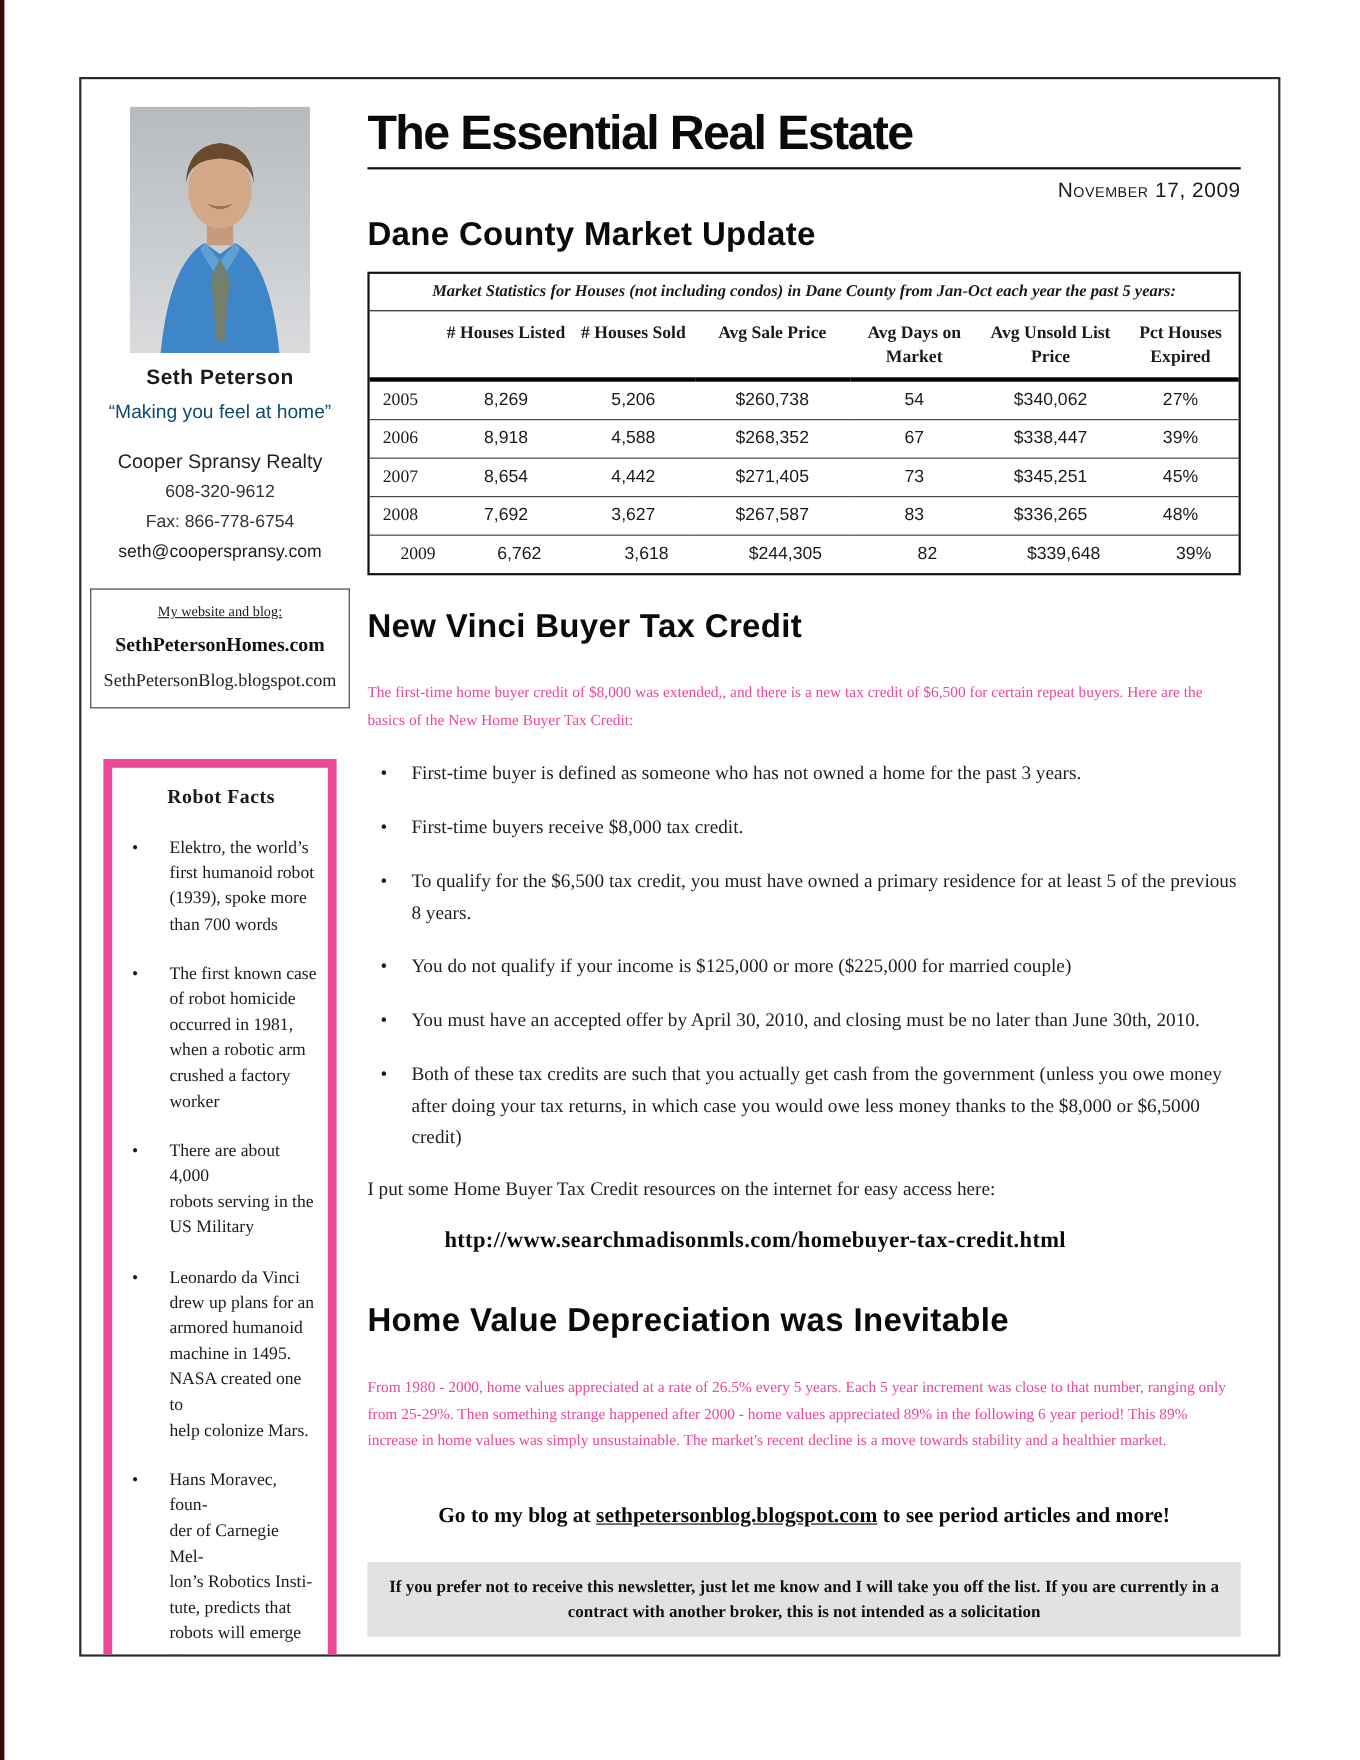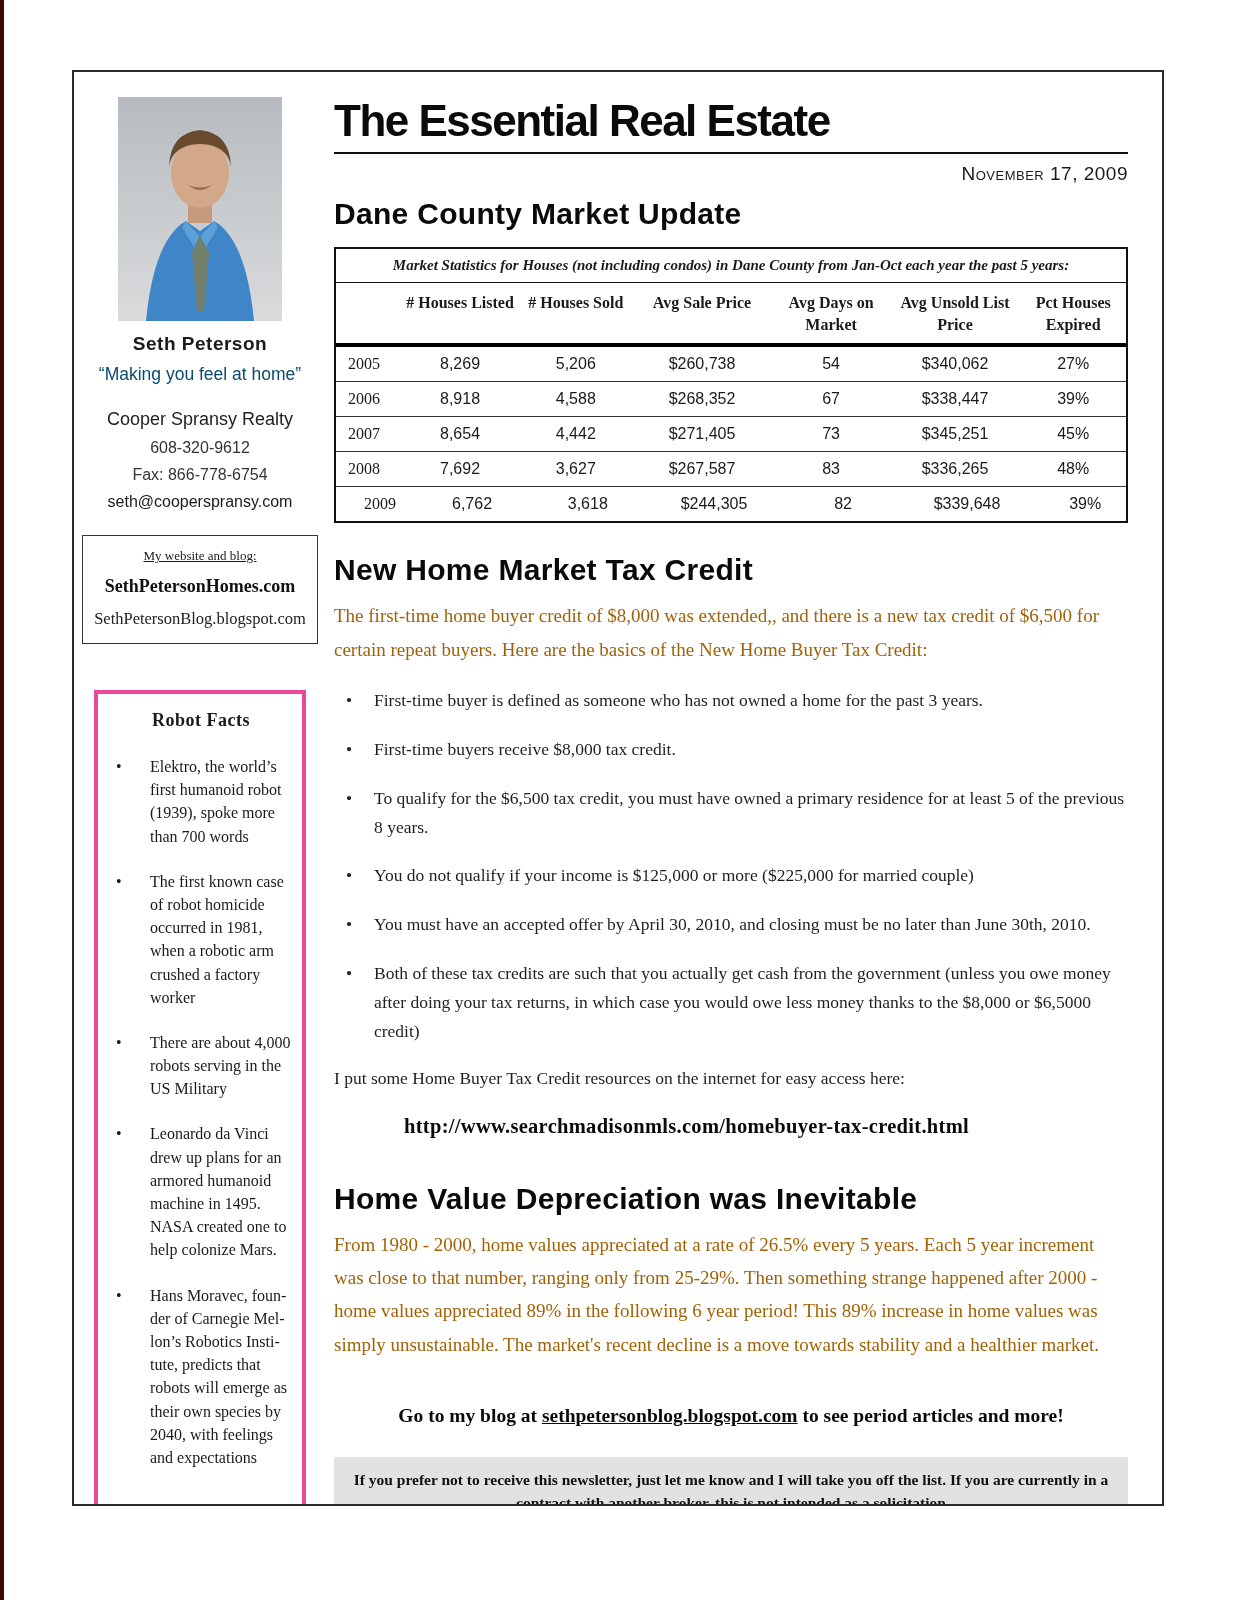--- a/index.html
+++ b/index.html
@@ -13,21 +13,21 @@
   .photo { width:164px; height:224px; margin:0 auto; display:block; }
   .agent-name { margin-top:12px; font-size:19px; font-weight:bold; letter-spacing:.5px; }
   .agent-tagline { margin-top:9px; font-size:17.5px; color:#0c4a6e; }
   .agent-company { margin-top:24px; font-size:18px; color:#222; }
   .contact-line { margin-top:9px; font-size:16px; color:#333; }
   a.plain { color:#1a1a1a; text-decoration:none; }
   .website-box { margin:24px auto 0; width:236px; border:1.5px solid #333; padding:12px 6px 14px; font-family:"Liberation Serif", serif; }
   .website-box .wb-head { font-size:13px; text-decoration:underline; color:#1a1a1a; }
   .website-box .wb-site { margin-top:12px; font-size:18px; font-weight:bold; color:#111; text-decoration:none; display:block; }
   .website-box .wb-blog { margin-top:12px; font-size:16.5px; color:#222; text-decoration:none; display:block; }
-  .robot-box { margin:46px auto 0; width:212px; height:864px; border:4px solid #ec4899; text-align:left; padding:16px 10px 0 12px; }
+  .robot-box { margin:46px auto 0; width:212px; height:864px; border:8px solid #ec4899; text-align:left; padding:16px 10px 0 12px; }
   .robot-title { text-align:center; font-size:18px; font-weight:bold; letter-spacing:.5px; font-family:"Liberation Serif", serif; }
   .robot-list { list-style:none; margin-top:24px; }
   .robot-list li { position:relative; padding-left:40px; margin-bottom:22px; font-size:16px; line-height:1.45; white-space:pre-line; font-family:"Liberation Serif", serif; }
   .robot-list li::before { content:"•"; position:absolute; left:6px; top:0; font-size:16px; }
 
   
   .main { flex:1; padding:26px 34px 0 8px; font-family:"Liberation Serif", serif; }
   .nl-title { font-family:"Liberation Sans", sans-serif; font-weight:bold; font-size:44px; letter-spacing:-1.5px; line-height:1.05; color:#0a0a0a; border-bottom:2px solid #111; padding-bottom:8px; }
   .nl-date { margin-top:9px; text-align:right; font-family:"Liberation Sans", sans-serif; font-size:19px; font-variant:small-caps; letter-spacing:.5px; }
   .sec-head { font-family:"Liberation Sans", sans-serif; font-weight:bold; font-size:30px; letter-spacing:.3px; color:#0a0a0a; }
@@ -36,21 +36,21 @@
   .mkt-table { margin-top:16px; border:2px solid #111; }
   .tbl-caption { font-style:italic; font-weight:bold; font-size:15px; text-align:center; padding:8px 1px; border-bottom:1.5px solid #111; }
   table { width:100%; border-collapse:collapse; }
   th { font-family:"Liberation Serif", serif; font-weight:bold; font-size:16px; vertical-align:top; padding:9px 6px 8px; text-align:center; border-bottom:4px solid #000; line-height:1.35; }
   td { font-family:"Liberation Sans", sans-serif; font-size:16px; text-align:center; padding:8px 4px; border-bottom:1.5px solid #333; }
   tr:last-child td { border-bottom:none;padding-left:28px; }
   td.year { font-family:"Liberation Serif", serif; text-align:left; padding-left:12px; width:62px; }
   col.c-year{width:62px} col.c1{width:128px} col.c2{width:118px} col.c3{width:148px} col.c4{width:126px} col.c5{width:136px} col.c6{width:112px}
 
   #tax-heading { margin-top:30px; }
-  .body-text { margin-top:12px; font-size:19px; line-height:1.75; color:#a16207; }
+  .body-text { margin-top:32px; font-size:14px; line-height:1.75; color:#ec4899; }
   .tax-list { list-style:none; margin-top:10px; }
   .tax-list li { position:relative; padding-left:40px; margin-top:20px; font-size:17.5px; line-height:1.65; color:#1f1f1f; }
   .tax-list li::before { content:"•"; position:absolute; left:12px; top:0; }
   .resources-line { margin-top:22px; font-size:17.5px; color:#1f1f1f; }
   .resource-url { display:block; margin:26px 0 0 70px; font-size:20.5px; font-weight:bold; color:#0a0a0a; text-decoration:none; letter-spacing:.3px; }
 
   #depr-heading { margin-top:44px; }
   .blog-cta { margin-top:44px; text-align:center; font-size:19.5px; font-weight:bold; color:#0a0a0a; }
   .blog-cta a { color:#0a0a0a; }
   .disclaimer { margin-top:30px; background:#e2e2e2; padding:11px 14px; text-align:center; font-size:15.5px; font-weight:bold; line-height:1.5; color:#111; }
@@ -200,21 +200,21 @@
                 <td>3,618</td>
                 <td>$244,305</td>
                 <td>82</td>
                 <td>$339,648</td>
                 <td>39%</td>
               </tr>
             </tbody>
         </table>
       </div>
 
-      <div class="sec-head" id="tax-heading">New Home Market Tax Credit</div>
+      <div class="sec-head" id="tax-heading">New Vinci Buyer Tax Credit</div>
       <div class="body-text">The first-time home buyer credit of $8,000 was extended,, and there is a new tax credit of $6,500 for certain repeat buyers.  Here are the basics of the New Home Buyer Tax Credit:</div>
       <ul class="tax-list">
           <li>First-time buyer is defined as someone who has not owned a home for the past 3 years.</li>
           <li>First-time buyers receive $8,000 tax credit.</li>
           <li>To qualify for the $6,500 tax credit, you must have owned a primary residence for at least 5 of the previous 8 years.</li>
           <li>You do not qualify if your income is $125,000 or more ($225,000 for married couple)</li>
           <li>You must have an accepted offer by April 30, 2010, and closing must be no later than June 30th, 2010.</li>
           <li>Both of these tax credits are such that you actually get cash from the government (unless you owe money after doing your tax returns, in which case you would owe less money thanks to the $8,000 or $6,5000 credit)</li>
         </ul>
       <div class="resources-line">I put some Home Buyer Tax Credit resources on the internet for easy access here:</div>

